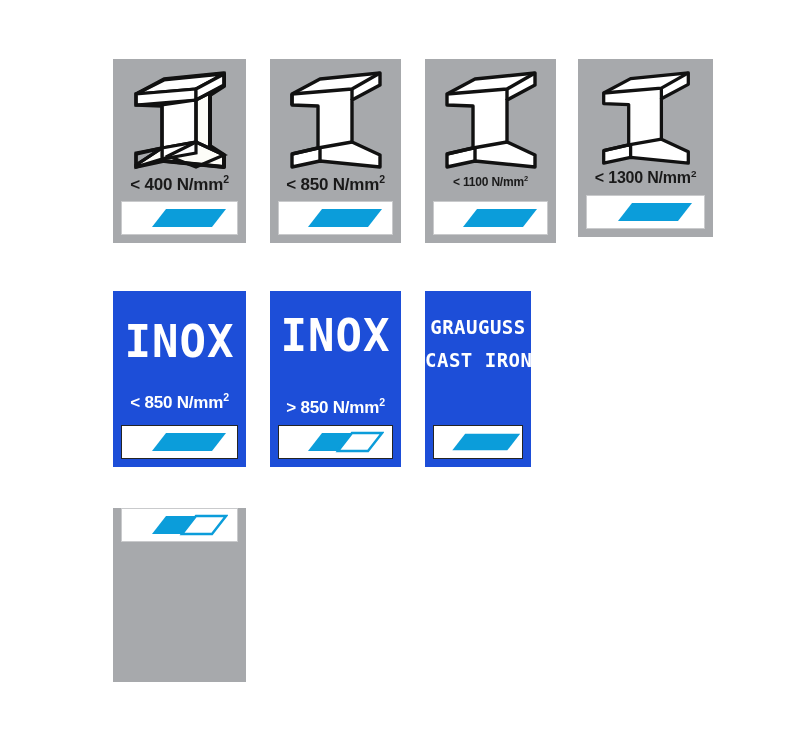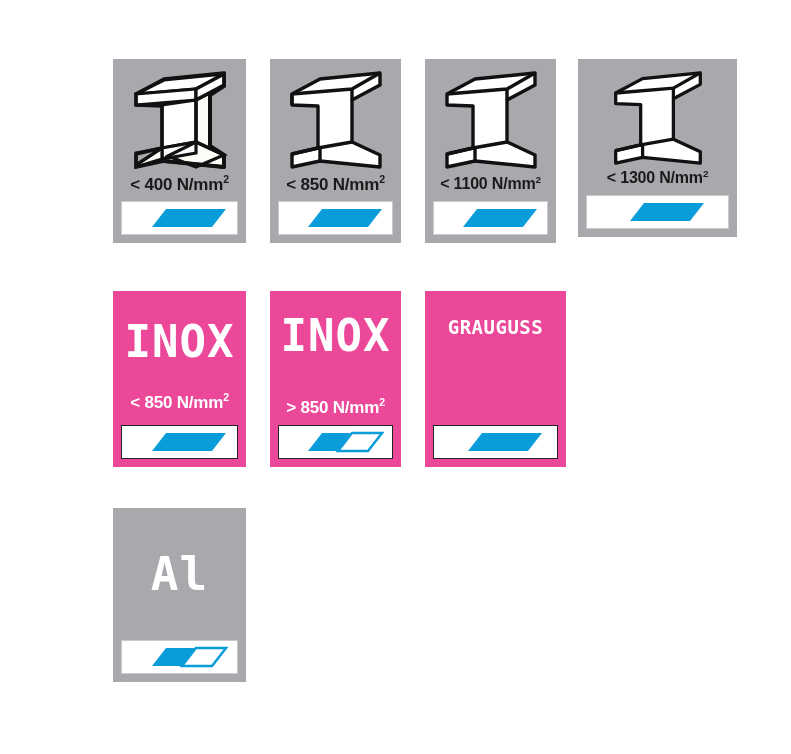--- a/index.html
+++ b/index.html
@@ -29,21 +29,21 @@
     flex-direction: column;
     align-items: stretch;
   }
 
   
   .card.gray {
     background: #a7a9ac;
   }
   
   .card.dark {
-    background: #ec4899;
+    background: #1d4ed8;
   }
 
   .card-body {
     flex: 1 1 auto;
     position: relative;
     display: flex;
     flex-direction: column;
     align-items: center;
     justify-content: flex-start;
   }
@@ -205,32 +205,32 @@
           <g stroke="#111111" stroke-width="3.4" stroke-linejoin="round" fill="#ffffff">
             <path d="M8 26 L36 11 L96 5 L96 17 L68 32 L68 74 L96 87 L96 99 L36 93 L8 99 L8 86 L34 80 L34 38 L8 37 Z"></path>
             <path d="M8 26 L68 21 L96 5" fill="none"></path>
             <path d="M68 21 L68 32" fill="none"></path>
             <path d="M34 80 L68 74" fill="none"></path>
             <path d="M8 86 L34 80" fill="none"></path>
             <path d="M36 93 L36 81 L34 80" fill="none"></path>
           </g>
         </svg>
       </div>
-      <div class="caption" style="font-size:16px; margin-top:4px;">
+      <div class="caption" style="font-size:12px; margin-top:4px;">
         <span>&lt; 1100 N/mm</span><sup>2</sup>
       </div>
     </div>
     <div class="strip">
       <svg width="96" height="22" viewBox="0 0 96 22" aria-hidden="true">
         <polygon points="20,20 34,2 94,2 80,20" fill="#0b9dda"></polygon>
       </svg>
     </div>
   </div>
 
-  <div class="card gray" style="left:578px; top:59px; width:159px; height:178px;">
+  <div class="card gray" style="left:578px; top:59px; width:135px; height:178px;">
     <div class="card-body">
       <div class="beam-wrap">
         <svg width="104" height="100" viewBox="0 0 104 104" aria-hidden="true">
           <g stroke="#111111" stroke-width="3.4" stroke-linejoin="round" fill="#ffffff">
             <path d="M8 26 L36 11 L96 5 L96 17 L68 32 L68 74 L96 87 L96 99 L36 93 L8 99 L8 86 L34 80 L34 38 L8 37 Z"></path>
             <path d="M8 26 L68 21 L96 5" fill="none"></path>
             <path d="M68 21 L68 32" fill="none"></path>
             <path d="M34 80 L68 74" fill="none"></path>
             <path d="M8 86 L34 80" fill="none"></path>
             <path d="M36 93 L36 81 L34 80" fill="none"></path>
@@ -270,37 +270,35 @@
       </div>
     </div>
     <div class="strip">
       <svg width="96" height="22" viewBox="0 0 96 22" aria-hidden="true">
         <polygon points="20,20 34,2 64,2 50,20" fill="#0b9dda"></polygon>
         <polygon points="50,20 64,2 94,2 80,20" fill="#ffffff" stroke="#0b9dda" stroke-width="2.4"></polygon>
       </svg>
     </div>
   </div>
 
-  <div class="card dark" style="left:425px; top:291px; width:141px; height:176px;">
+  <div class="card dark" style="left:425px; top:291px; width:106px; height:176px;">
     <div class="card-body" style="justify-content:flex-start; padding-top:20px;">
       <div class="castiron-lines">
         <span class="line">GRAUGUSS</span>
+        <span class="line">CAST IRON</span>
       </div>
     </div>
     <div class="strip">
       <svg width="96" height="22" viewBox="0 0 96 22" aria-hidden="true">
         <polygon points="20,20 34,2 94,2 80,20" fill="#0b9dda"></polygon>
       </svg>
     </div>
   </div>
 
   <div class="card gray" style="left:113px; top:508px; width:133px; height:174px;">
-    <div class="al-label">
-      <div class="wordmark squarish" style="font-size:46px;">Al</div>
-    </div>
     <div class="strip">
       <svg width="96" height="22" viewBox="0 0 96 22" aria-hidden="true">
         <polygon points="20,20 34,2 64,2 50,20" fill="#0b9dda"></polygon>
         <polygon points="50,20 64,2 94,2 80,20" fill="#ffffff" stroke="#0b9dda" stroke-width="2.4"></polygon>
       </svg>
     </div>
   </div>
 
 </div>
 

